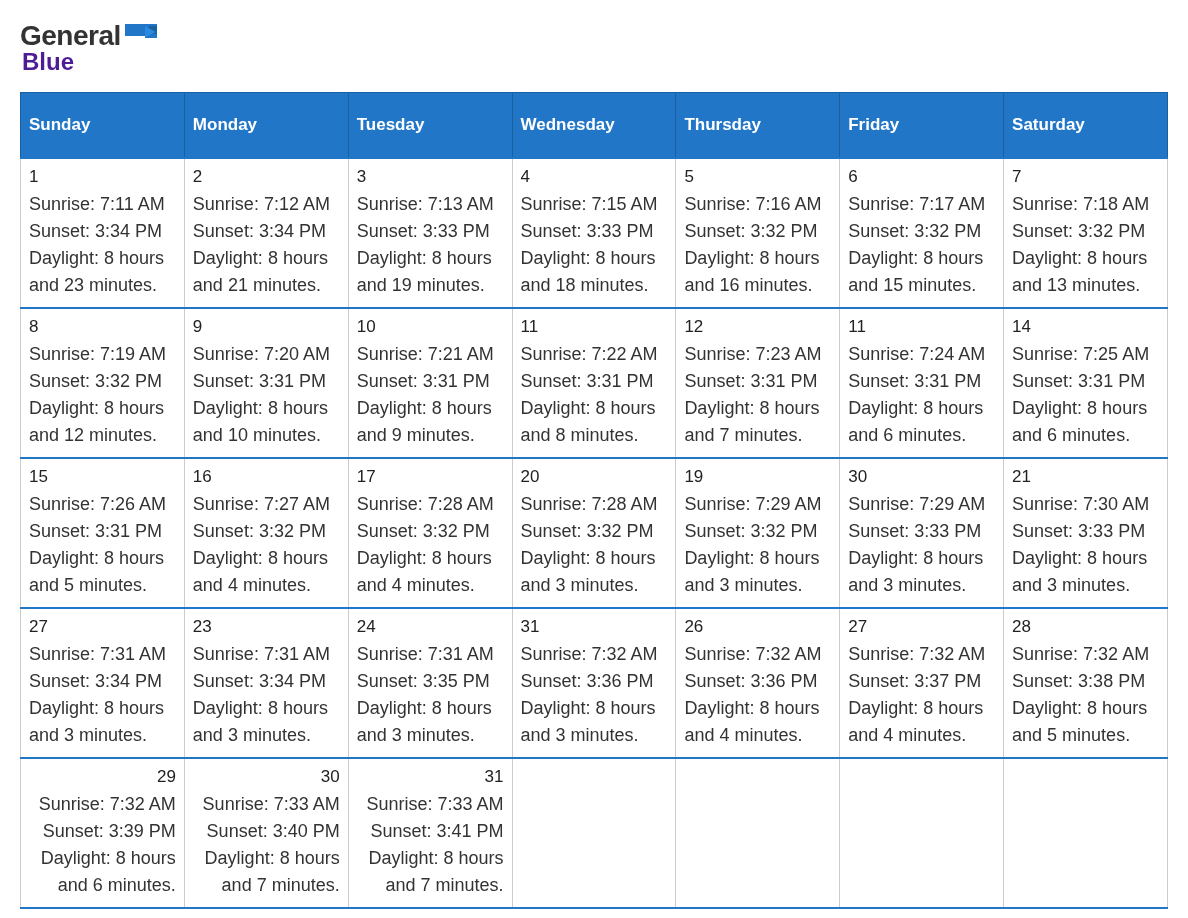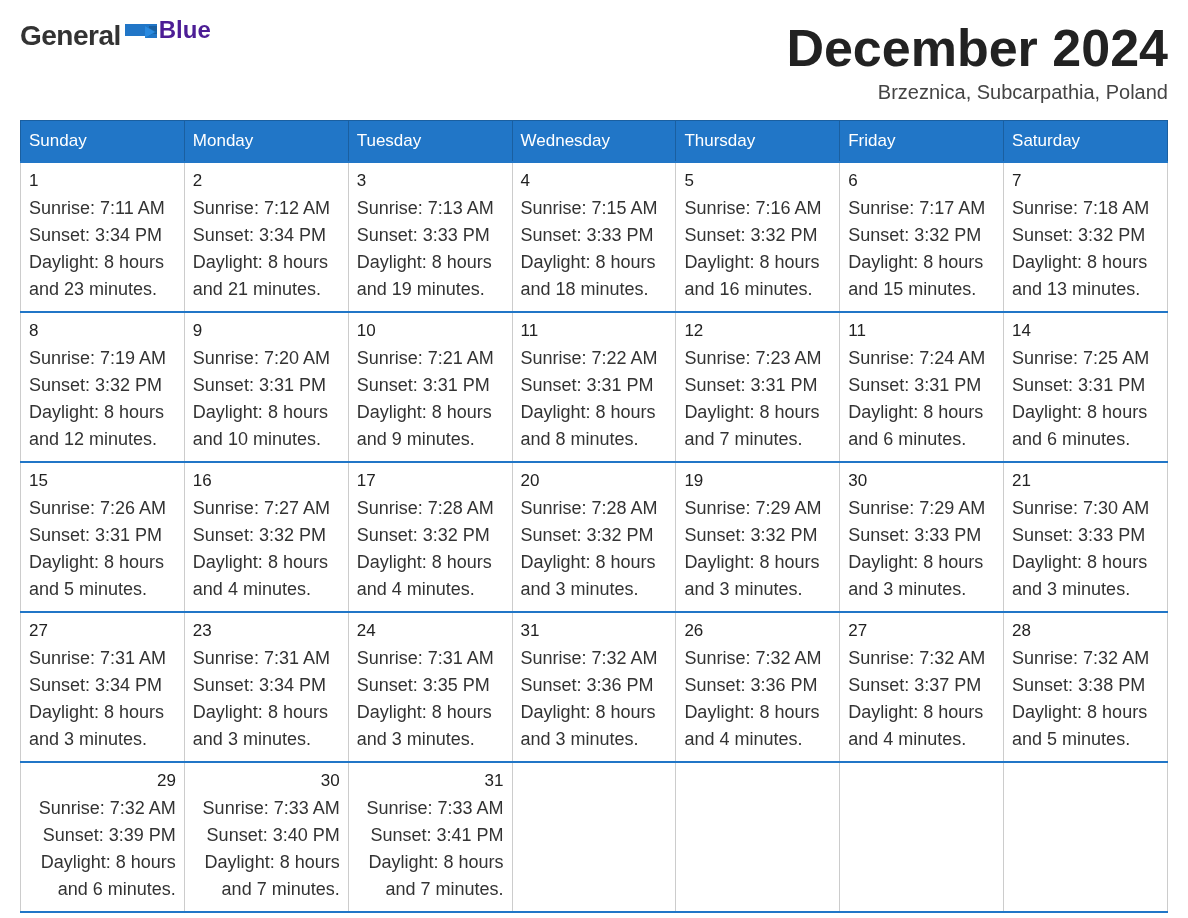--- a/index.html
+++ b/index.html
@@ -11,20 +11,21 @@
       padding: 20px;
     }
     .header {
       display: flex;
       justify-content: space-between;
       align-items: flex-start;
       margin-bottom: 16px;
     }
     .logo {
       display: flex;
+      flex-direction: column;
       align-items: flex-start;
     }
     .logo-text {
       display: flex;
       align-items: center;
     }
     .logo-general {
       font-size: 28px;
       font-weight: bold;
       color: #333;
@@ -59,22 +60,22 @@
     }
     table {
       width: 100%;
       border-collapse: collapse;
       table-layout: fixed;
     }
     thead tr th {
       background-color: #2176c7;
       color: #fff;
       font-size: 17px;
-      font-weight: normal;
-      padding: 10px 8px;
+      font-weight: bold;
+      padding: 22px 8px;
       text-align: left;
       border: 1px solid #1a5fa0;
     }
     tbody tr td {
       vertical-align: top;
       padding: 8px 8px;
       font-size: 13px;
       color: #333;
       border-left: 1px solid #ccc;
       border-right: 1px solid #ccc;
@@ -115,24 +116,20 @@
         <rect width="32" height="12" fill="#2176c7"></rect>
         <polygon points="20,0 32,0 32,14 20,14" fill="#2176c7"></polygon>
         <polygon points="24,2 32,2 32,10 24,10" fill="#1a5fa0"></polygon>
 
         <path d="M20,2 L32,8 L20,14 Z" fill="#1a6fb5"></path>
         <path d="M20,2 L30,8 L20,14 Z" fill="#2a8ae0"></path>
       </svg>
     </div>
     <span class="logo-blue">Blue</span>
   </div>
-  <div class="title-area">
-    <div class="month-title">December 2024</div>
-    <div class="location">Brzeznica, Subcarpathia, Poland</div>
-  </div>
 </div>
 
 <table>
   <thead>
     <tr>
       <th>Sunday</th>
       <th>Monday</th>
       <th>Tuesday</th>
       <th>Wednesday</th>
       <th>Thursday</th>

